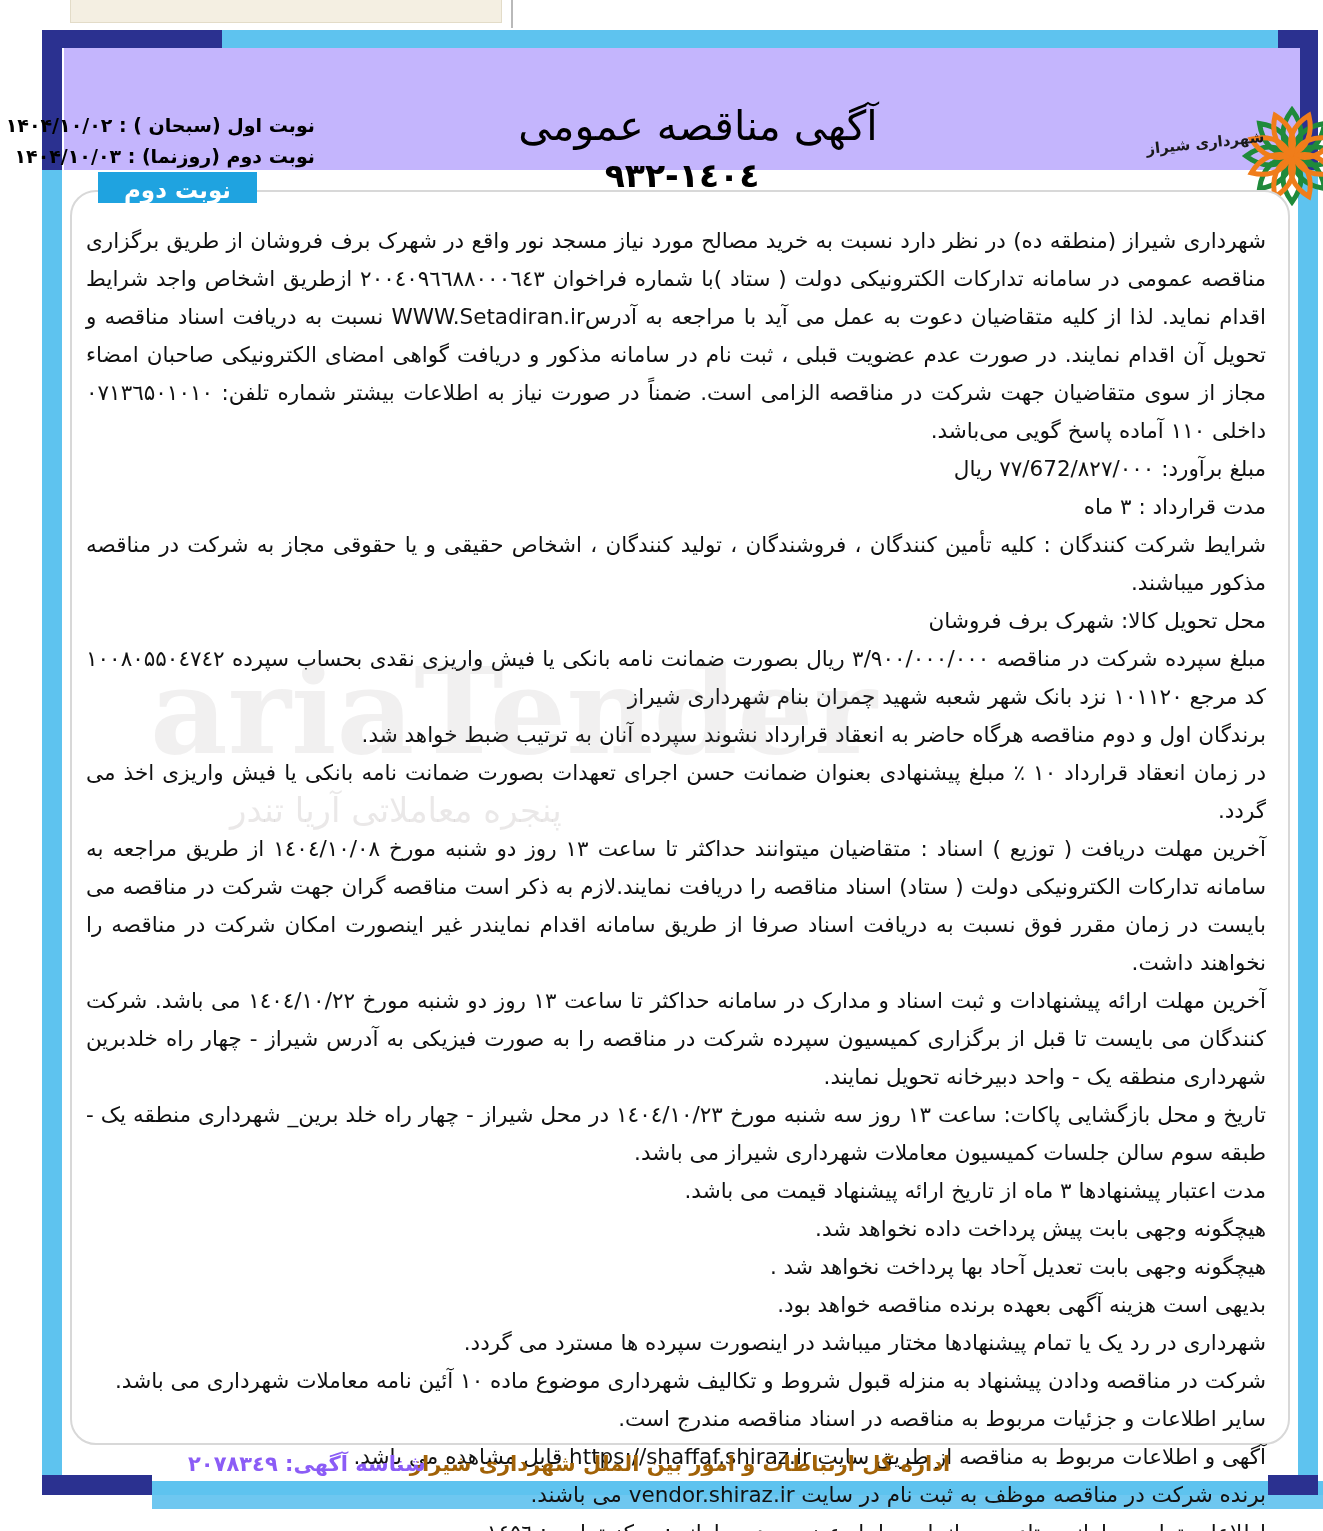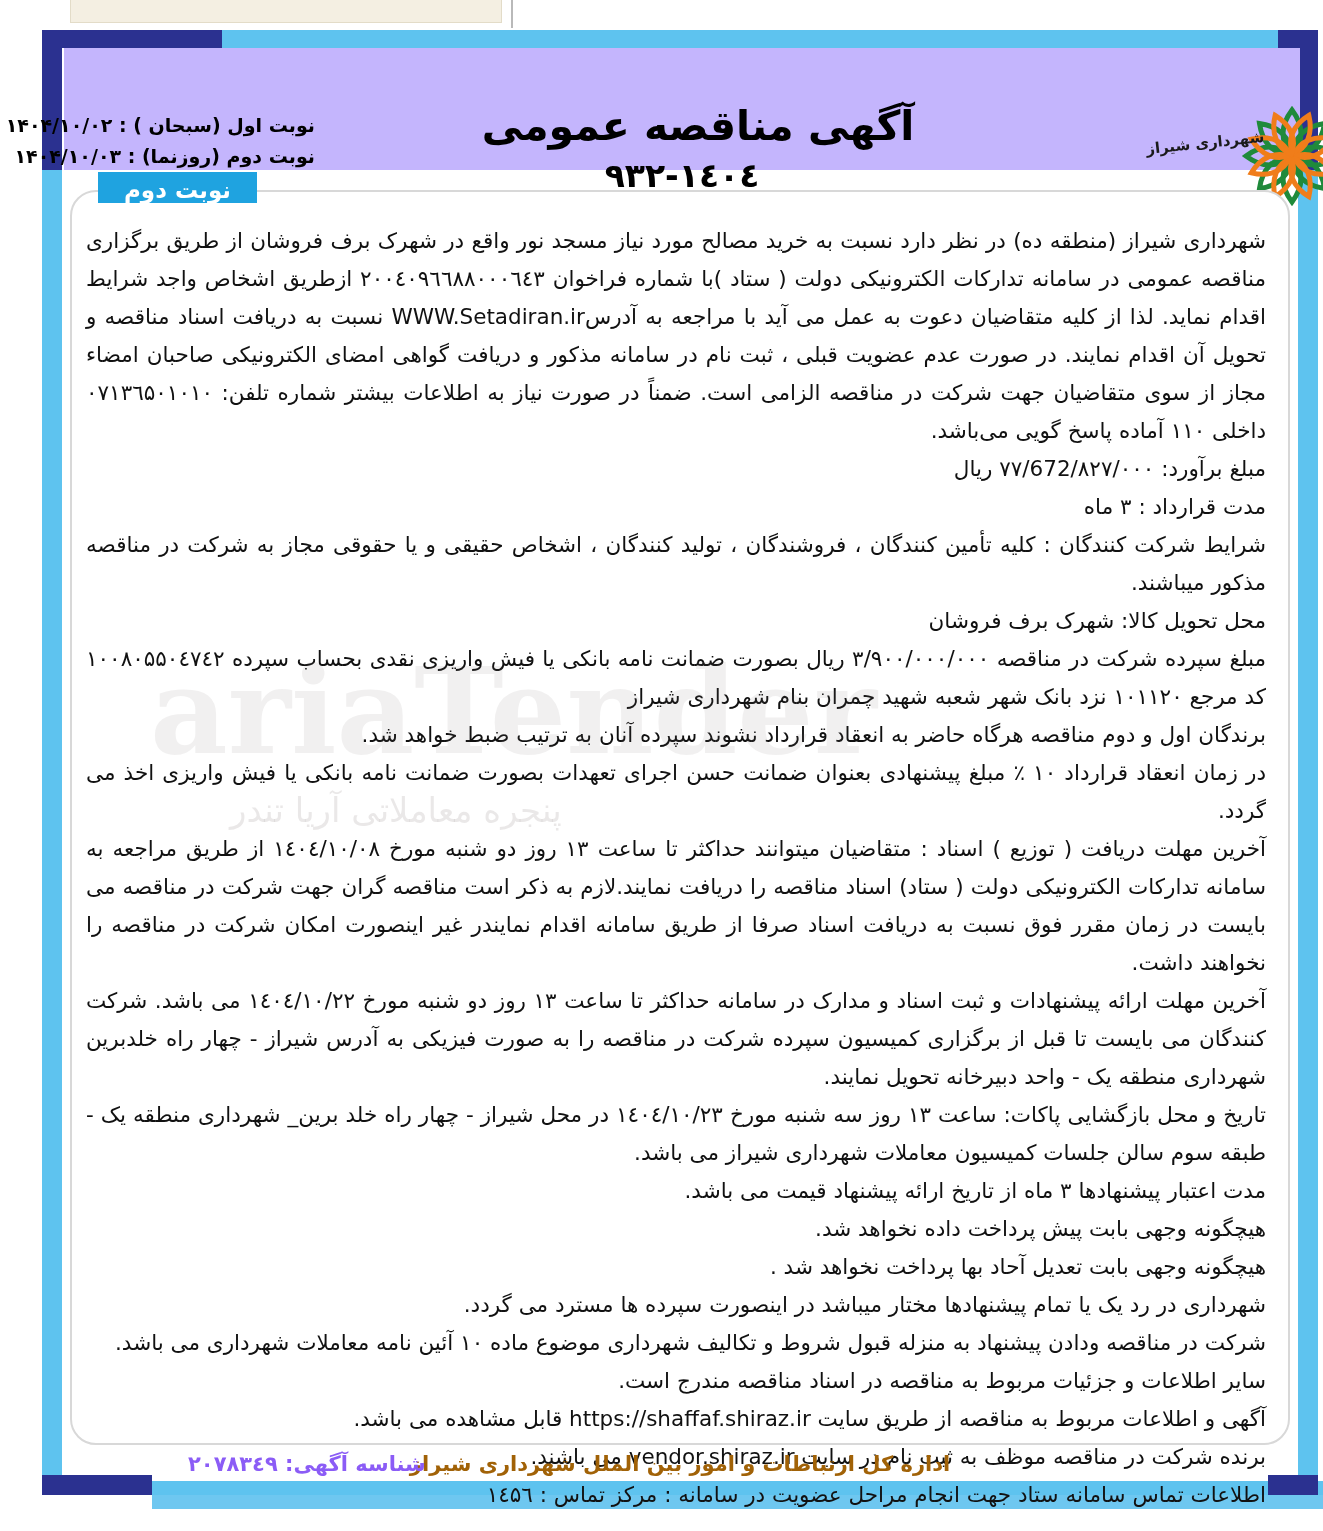--- a/index.html
+++ b/index.html
@@ -61,21 +61,21 @@
   .issue-dates{
     position:absolute;right:985px;top:62px;width:310px;text-align:right;
     font-weight:bold;font-size:19px;line-height:31px;color:#000;
   }
   .issue-dates div{white-space:nowrap;}
 
   .title-wrap{
     position:absolute;left:0;right:0;top:56px;text-align:center;pointer-events:none;
   }
   .main-title{
-    font-size:41px;font-weight:bold;letter-spacing:1px;color:#000;line-height:1.12;margin-left:32px;
+    font-size:41px;font-weight:normal;letter-spacing:1px;color:#000;line-height:1.12;margin-left:32px;
   }
   .tender-no{
     margin-top:6px;font-size:33px;font-weight:bold;color:#000;letter-spacing:1px;
   }
 
   .logo{
     position:absolute;left:1078px;top:52px;width:210px;height:112px;
   }
   .logo svg{display:block;}
   .logo-word{
@@ -206,20 +206,21 @@
   <p class="line">محل تحویل کالا: شهرک برف فروشان</p>
   <p class="para">مبلغ سپرده شرکت در مناقصه ۳/۹۰۰/۰۰۰/۰۰۰ ریال بصورت ضمانت نامه بانکی یا فیش واریزی نقدی بحساب سپرده ۱۰۰۸۰۵۵۰٤۷٤۲ کد مرجع ۱۰۱۱۲۰ نزد بانک شهر شعبه شهید چمران بنام شهرداری شیراز</p>
   <p class="para">برندگان اول و دوم مناقصه هرگاه حاضر به انعقاد قرارداد نشوند سپرده آنان به ترتیب ضبط خواهد شد.</p>
   <p class="para">در زمان انعقاد قرارداد ۱۰ ٪  مبلغ پیشنهادی  بعنوان ضمانت حسن اجرای تعهدات بصورت ضمانت نامه بانکی یا فیش واریزی اخذ می گردد.</p>
   <p class="para">آخرین مهلت دریافت ( توزیع ) اسناد : متقاضیان میتوانند حداکثر تا ساعت ۱۳ روز دو شنبه مورخ ۱٤۰٤/۱۰/۰۸ از طریق مراجعه به سامانه تدارکات الکترونیکی دولت ( ستاد) اسناد مناقصه را دریافت نمایند.لازم به ذکر است مناقصه گران جهت شرکت در مناقصه می بایست در زمان مقرر فوق نسبت به دریافت اسناد صرفا از طریق سامانه اقدام نمایندر غیر اینصورت امکان شرکت در مناقصه را نخواهند داشت.</p>
   <p class="para">آخرین مهلت ارائه پیشنهادات و ثبت اسناد و مدارک در سامانه حداکثر تا ساعت ۱۳ روز دو شنبه مورخ ۱٤۰٤/۱۰/۲۲   می باشد. شرکت کنندگان می بایست تا قبل از برگزاری کمیسیون سپرده شرکت در مناقصه را به صورت فیزیکی به آدرس شیراز - چهار راه خلدبرین شهرداری منطقه یک - واحد دبیرخانه تحویل نمایند.</p>
   <p class="para">تاریخ و محل بازگشایی پاکات: ساعت ۱۳ روز سه شنبه  مورخ ۱٤۰٤/۱۰/۲۳ در محل شیراز - چهار راه خلد برین_ شهرداری منطقه یک - طبقه سوم سالن جلسات کمیسیون معاملات شهرداری شیراز می باشد.</p>
   <p class="line">مدت اعتبار پیشنهادها ۳ ماه از تاریخ ارائه پیشنهاد قیمت می باشد.</p>
   <p class="line">هیچگونه وجهی بابت پیش پرداخت داده نخواهد شد.</p>
   <p class="line">هیچگونه وجهی بابت تعدیل آحاد بها پرداخت نخواهد شد .</p>
+  <p class="line">بدیهی است هزینه آگهی بعهده برنده مناقصه خواهد بود.</p>
   <p class="line">شهرداری در رد یک یا تمام پیشنهادها  مختار میباشد در اینصورت سپرده ها مسترد می گردد.</p>
   <p class="para">شرکت در مناقصه ودادن پیشنهاد به منزله قبول شروط و تکالیف شهرداری موضوع ماده ۱۰ آئین نامه معاملات شهرداری می باشد.</p>
   <p class="line">سایر اطلاعات و جزئیات مربوط به مناقصه در اسناد مناقصه مندرج است.</p>
   <p class="line">آگهی و اطلاعات مربوط به مناقصه از طریق سایت https://shaffaf.shiraz.ir قابل مشاهده می باشد.</p>
   <p class="line">برنده شرکت در مناقصه موظف به ثبت نام در سایت vendor.shiraz.ir می باشند.</p>
   <p class="line">اطلاعات تماس سامانه ستاد جهت انجام مراحل عضویت در سامانه : مرکز تماس : ۱٤۵٦</p>
 </div>
 
 <div class="footer">
   <div class="footer-org">اداره کل ارتباطات و امور بین الملل شهرداری شیراز</div>

